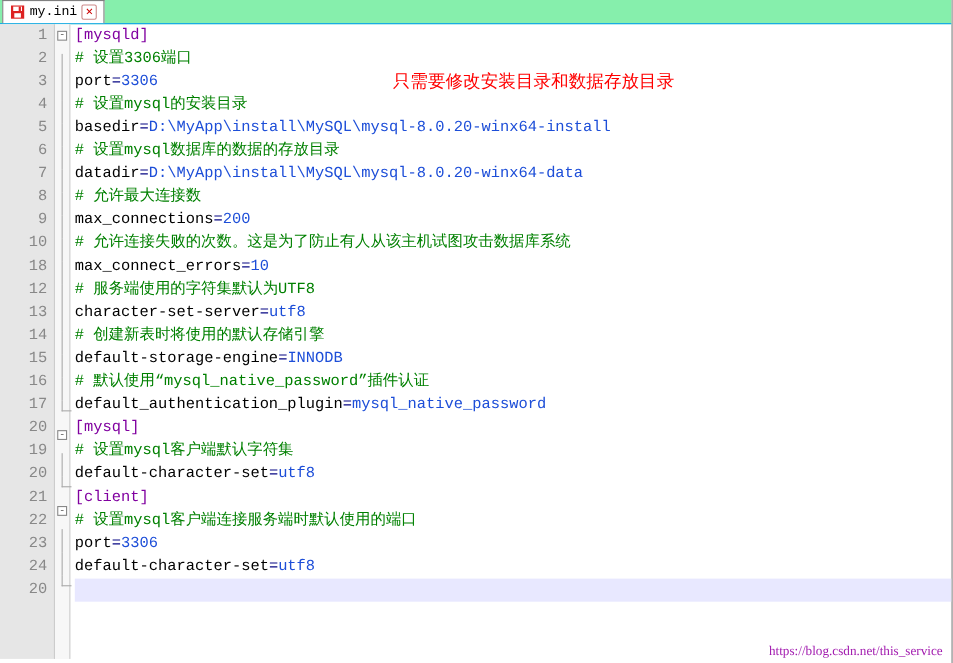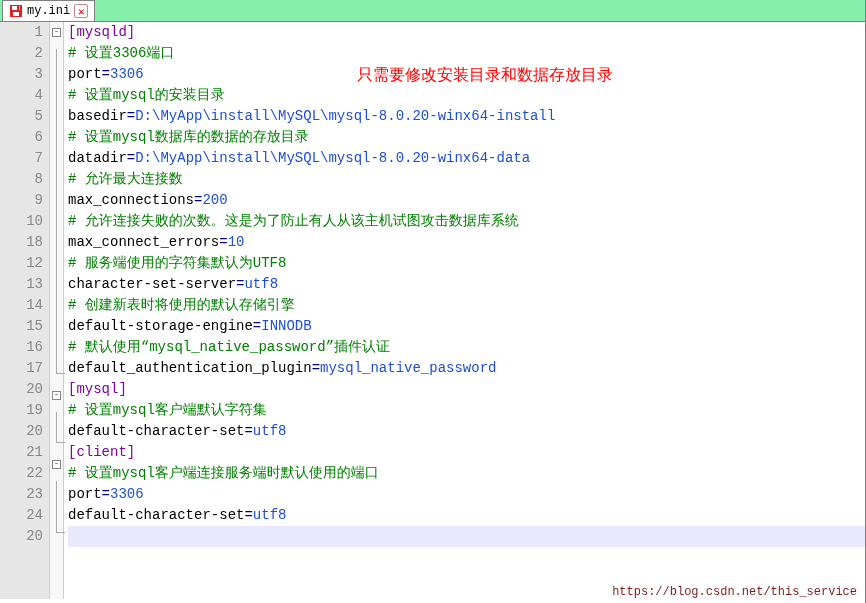--- a/index.html
+++ b/index.html
@@ -110,22 +110,22 @@
     font-size: 16px;
     left: 289px;
   }
   .caret-line {
     background: #e8e8ff;
   }
   .watermark {
     position: absolute;
     bottom: 4px;
     right: 8px;
-    color: #7f1d1d;
-    font-family: Liberation Mono, monospace;
+    color: #a21caf;
+    font-family: Liberation Serif, serif;
     font-size: 12px;
   }
 </style>
 </head>
 <body>
 
 <div class="tab-bar">
   <div class="tab">
     <span class="tab-icon">
       <svg width="14" height="14" viewBox="0 0 14 14">

